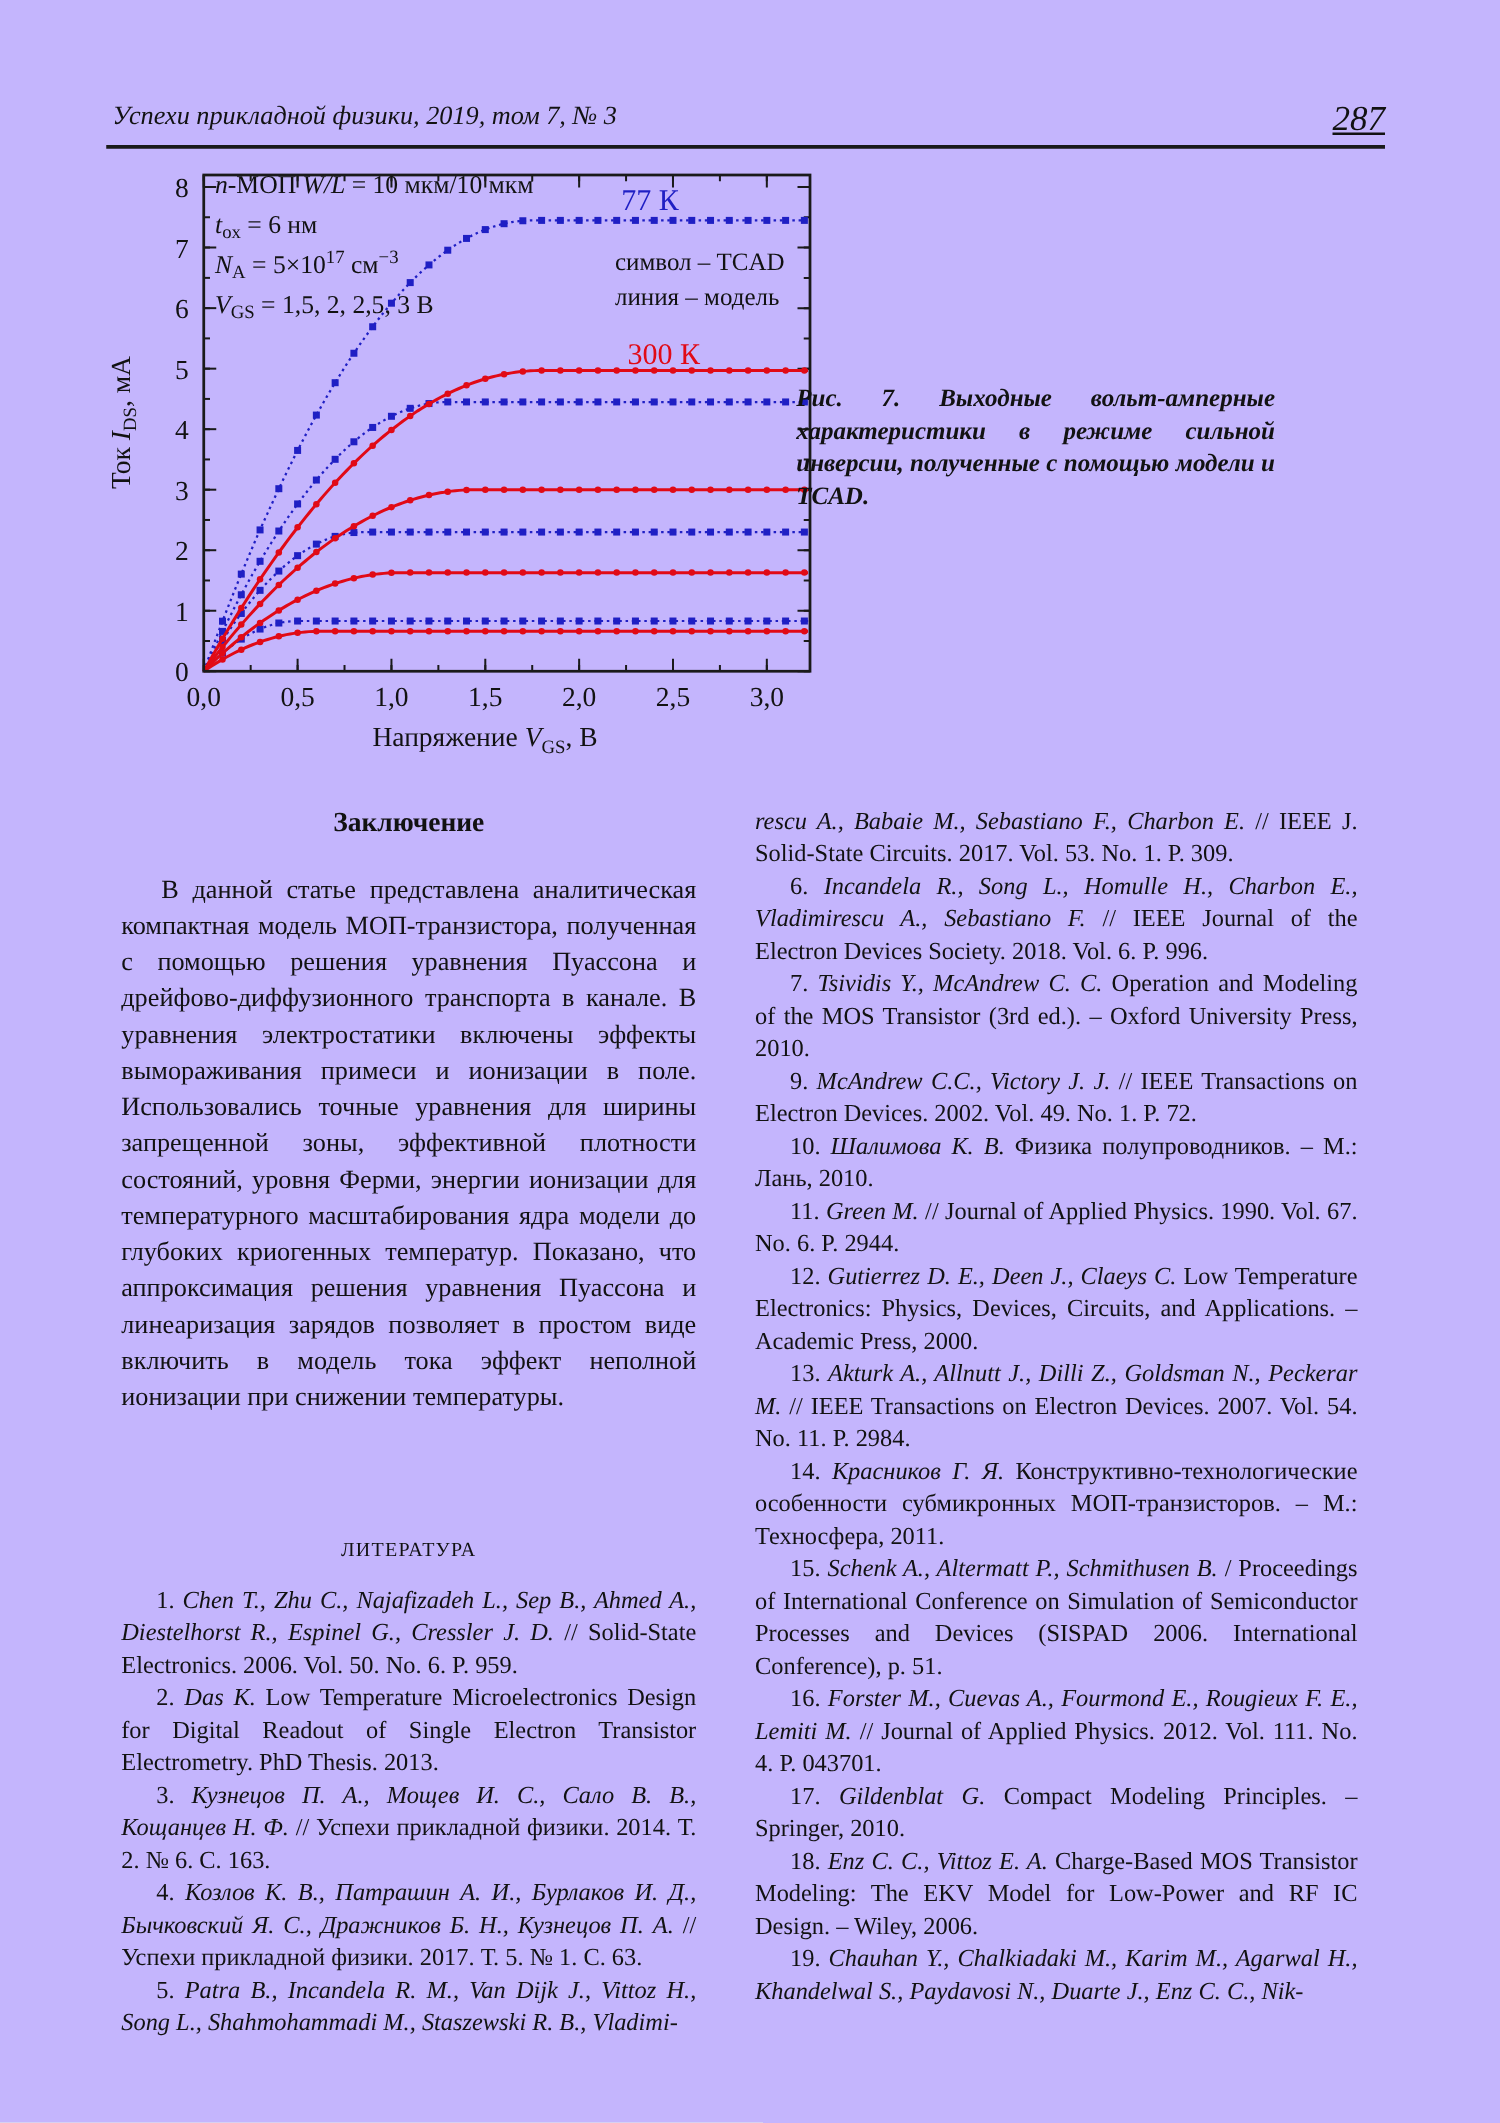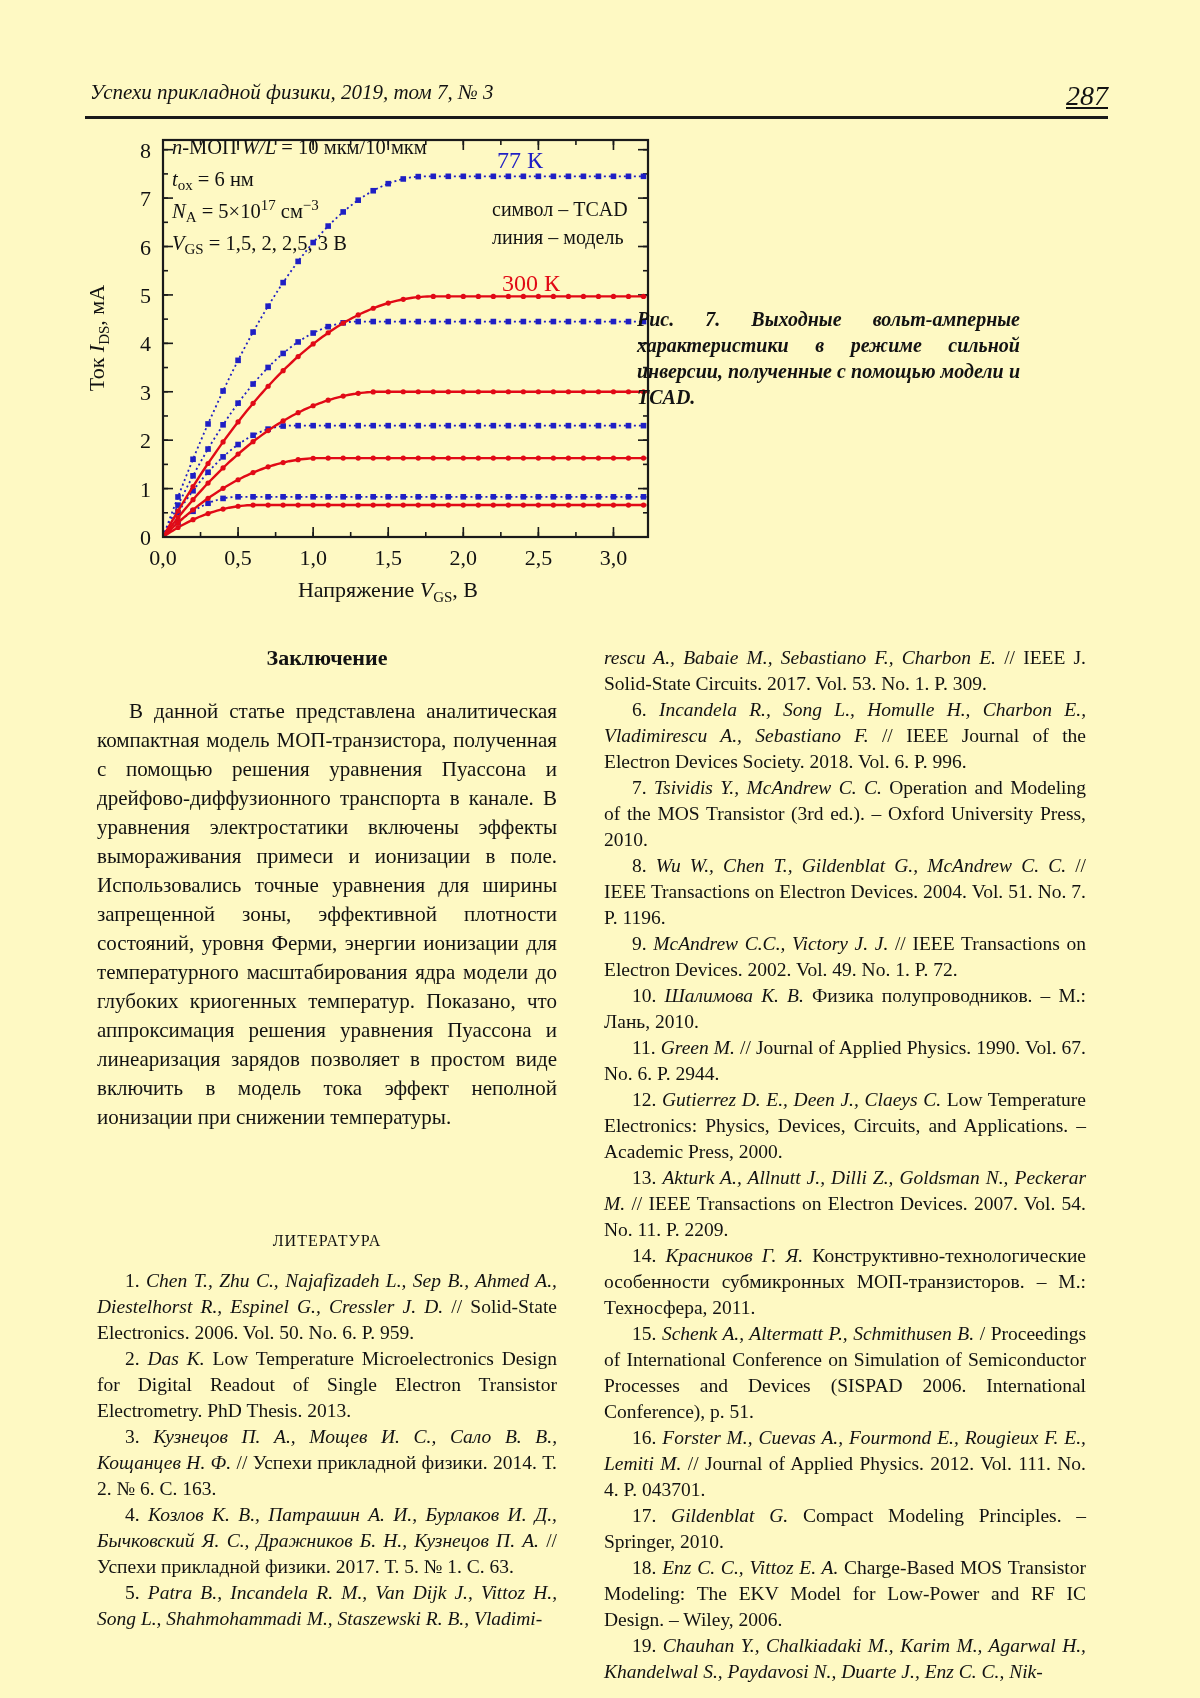--- a/index.html
+++ b/index.html
@@ -1,16 +1,16 @@
 <!DOCTYPE html>
 <html><head>
 <meta charset="utf-8">
 <style>
   html,body{margin:0;padding:0;background:#e8e8e8;}
-  .page{position:relative;width:1200px;height:1698px;margin:0 auto;background:#fef9c3;
+  .page{position:relative;width:1200px;height:1698px;margin:0 auto;background:#c4b5fd;
         font-family:"Liberation Serif", serif;color:#121212;overflow:hidden;}
   
   .hdr-journal{position:absolute;left:90px;top:80px;font-style:italic;font-size:21px;white-space:nowrap;}
   .hdr-page{position:absolute;right:92px;top:80px;font-style:italic;font-size:28px;text-decoration:underline;}
   .hdr-rule{position:absolute;left:85px;top:116px;width:1023px;height:3px;background:#1a1a1a;}
   
   .chart-wrap{position:absolute;left:88px;top:128px;width:570px;height:485px;}
   svg text{font-family:"Liberation Serif", serif;fill:#121212;}
   .tick-label{font-size:22px;}
   .ax-title{font-size:22px;}
@@ -456,31 +456,30 @@
   </div>
 
   <div class="col col-right">
     <p class="ref noindent"><i>rescu A., Babaie M., Sebastiano F., Charbon E.</i><span> // IEEE J. Solid-State Circuits. 2017. Vol. 53. No. 1. P. 309.</span></p>
     <div>
 
         <p class="ref"><span>6. </span><i>Incandela R., Song L., Homulle H., Charbon E., Vladimirescu A., Sebastiano F.</i><span> // IEEE Journal of the Electron Devices Society. 2018. Vol. 6. P. 996.</span></p>
 
         <p class="ref"><span>7. </span><i>Tsividis Y., McAndrew C. C.</i><span> Operation and Modeling of the MOS Transistor (3rd ed.). – Oxford University Press, 2010.</span></p>
 
-        <p class="ref"><span>8. </span><i>Wu W., Chen T., Gildenblat G., McAndrew C. C.</i><span> // IEEE Transactions on Electron Devices. 2004. Vol. 51. No. 7. P. 1196.</span></p>
 
         <p class="ref"><span>9. </span><i>McAndrew C.C., Victory J. J.</i><span> // IEEE Transactions on Electron Devices. 2002. Vol. 49. No. 1. P. 72.</span></p>
 
         <p class="ref"><span>10. </span><i>Шалимова К. В.</i><span> Физика полупроводников. – М.: Лань, 2010.</span></p>
 
         <p class="ref"><span>11. </span><i>Green M.</i><span> // Journal of Applied Physics. 1990. Vol. 67. No. 6. P. 2944.</span></p>
 
         <p class="ref"><span>12. </span><i>Gutierrez D. E., Deen J., Claeys C.</i><span> Low Temperature Electronics: Physics, Devices, Circuits, and Applications. – Academic Press, 2000.</span></p>
 
-        <p class="ref"><span>13. </span><i>Akturk A., Allnutt J., Dilli Z., Goldsman N., Peckerar M.</i><span> // IEEE Transactions on Electron Devices. 2007. Vol. 54. No. 11. P. 2209.</span></p>
+        <p class="ref"><span>13. </span><i>Akturk A., Allnutt J., Dilli Z., Goldsman N., Peckerar M.</i><span> // IEEE Transactions on Electron Devices. 2007. Vol. 54. No. 11. P. 2984.</span></p>
 
         <p class="ref"><span>14. </span><i>Красников Г. Я.</i><span> Конструктивно-технологические особенности субмикронных МОП-транзисторов. – М.: Техносфера, 2011.</span></p>
 
         <p class="ref"><span>15. </span><i>Schenk A., Altermatt P., Schmithusen B.</i><span> / Proceedings of International Conference on Simulation of Semiconductor Processes and Devices (SISPAD 2006. International Conference), p. 51.</span></p>
 
         <p class="ref"><span>16. </span><i>Forster M., Cuevas A., Fourmond E., Rougieux F. E., Lemiti M.</i><span> // Journal of Applied Physics. 2012. Vol. 111. No. 4. P. 043701.</span></p>
 
         <p class="ref"><span>17. </span><i>Gildenblat G.</i><span> Compact Modeling Principles. – Springer, 2010.</span></p>
 
         <p class="ref"><span>18. </span><i>Enz C. C., Vittoz E. A.</i><span> Charge-Based MOS Transistor Modeling: The EKV Model for Low-Power and RF IC Design. – Wiley, 2006.</span></p>

